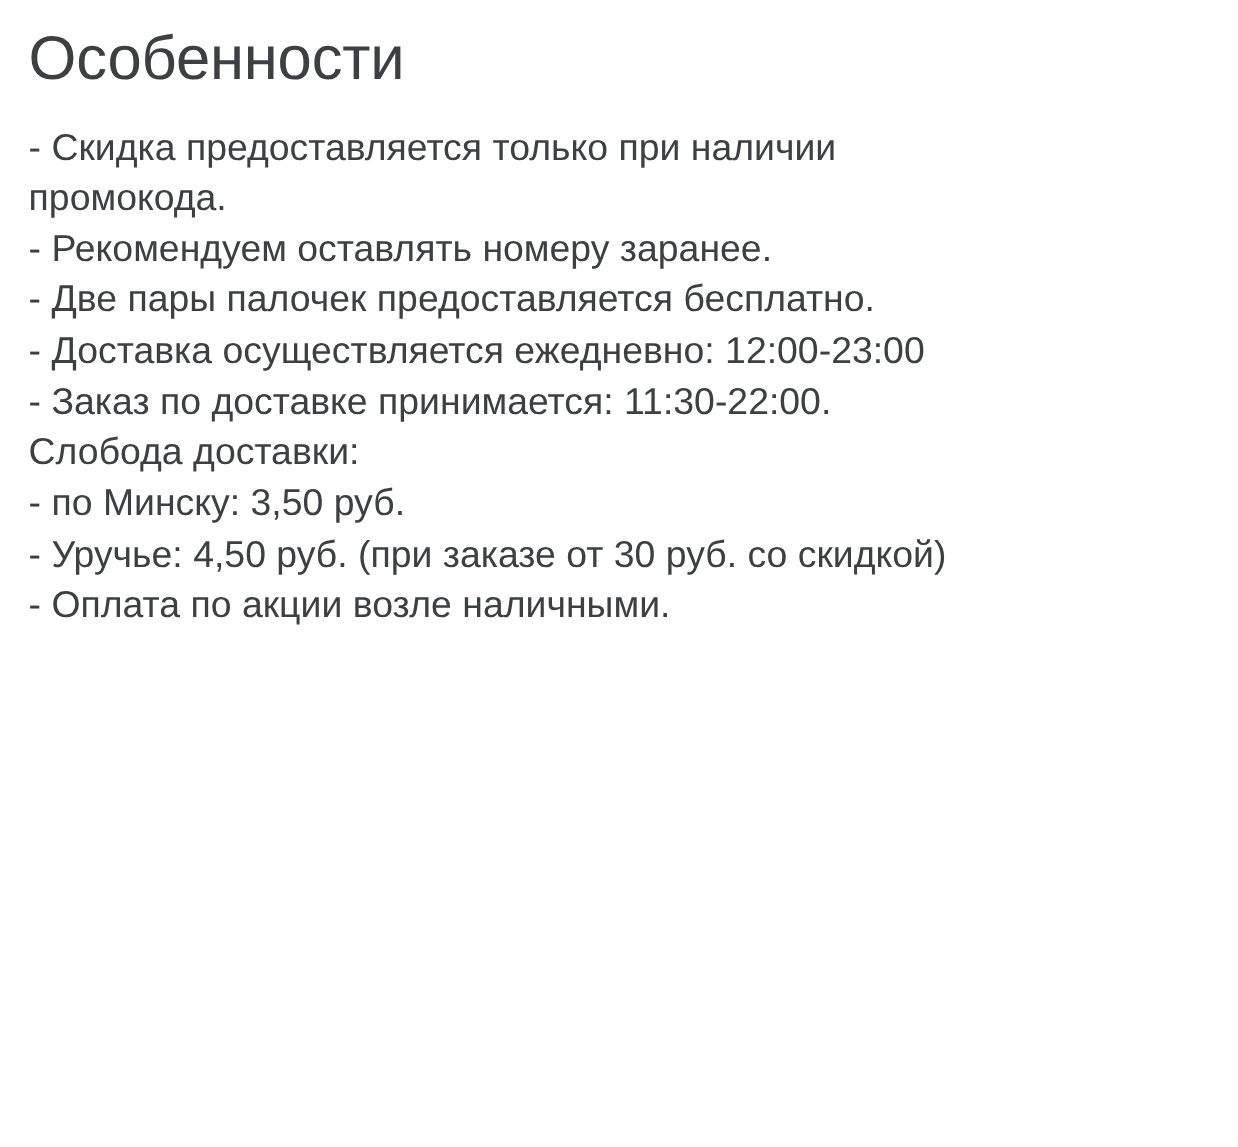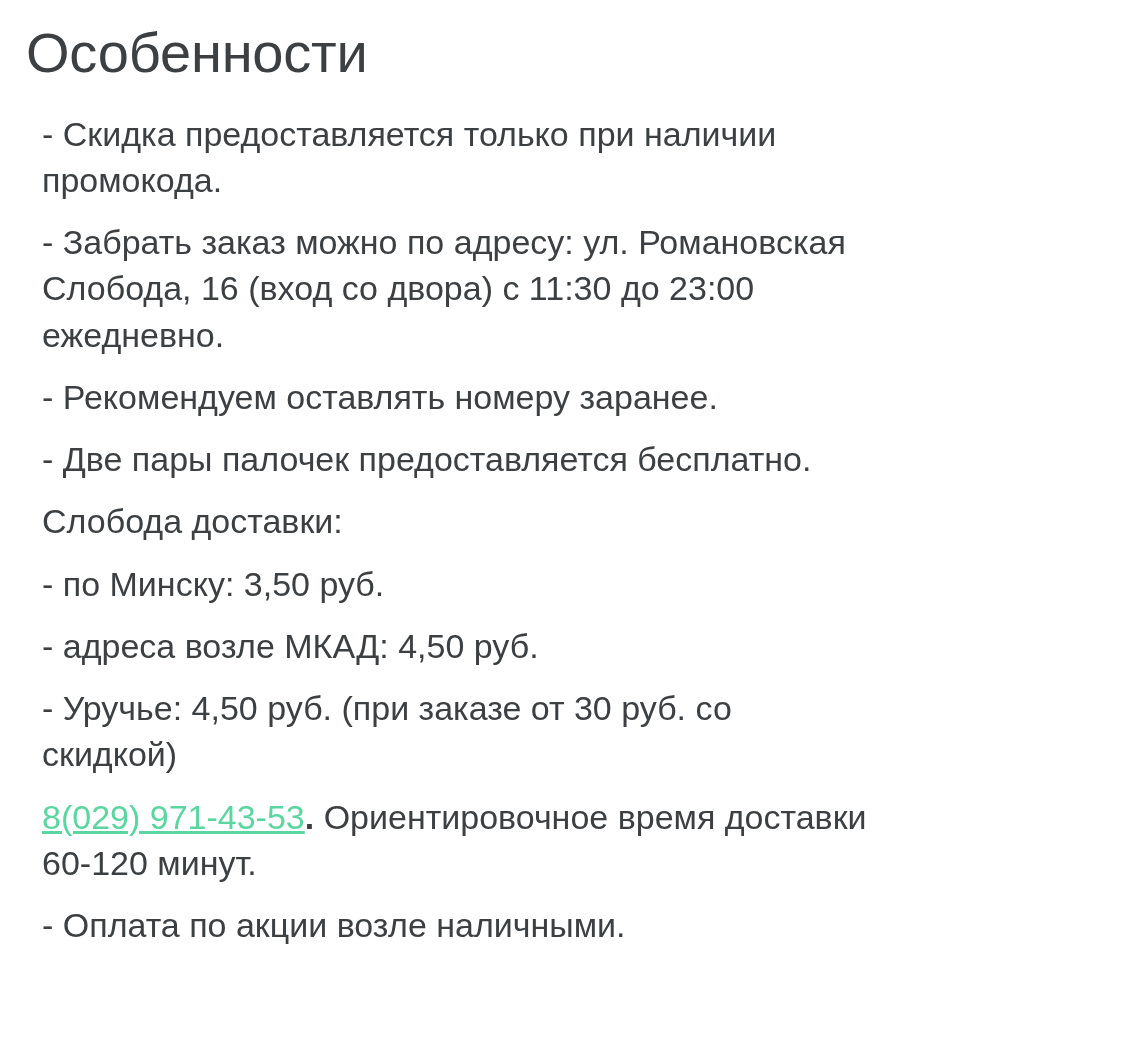--- a/index.html
+++ b/index.html
@@ -29,47 +29,46 @@
     color: #3c4043;
     margin: 0 0 26px 0;
     letter-spacing: -0.2px;
   }
   .doc-body {
     font-size: 34px;
     line-height: 1.36;
     color: #3c4043;
   }
   .line {
-    margin: 16px;
+    margin: 0;
     padding: 0;
   }
   .phone {
     color: #5bd6a0;
   }
   .bold-dot {
     font-weight: 700;
     color: #3c4043;
   }
 </style>
 </head>
 <body>
 
 <div class="page">
 
   <h1 class="doc-title">Особенности</h1>
 
   <div class="doc-body">
 
     <p class="line">- Скидка предоставляется только при наличии промокода.</p>
-    <p class="line">- Забрать заказ можно по адресу: ул. Романовская Слобода, 16 (вход со двора) с 11:30 до 23:00 ежедневно.</p>
     <p class="line">- Рекомендуем оставлять номеру заранее.</p>
     <p class="line">- Две пары палочек предоставляется бесплатно.</p>
+    <p class="line">- Доставка осуществляется ежедневно: 12:00-23:00</p>
+    <p class="line">- Заказ по доставке принимается: 11:30-22:00.</p>
     <p class="line">Слобода доставки:</p>
     <p class="line">- по Минску: 3,50 руб.</p>
-    <p class="line">- адреса возле МКАД: 4,50 руб.</p>
     <p class="line">- Уручье: 4,50 руб. (при заказе от 30 руб. со скидкой)</p>
 
-    <p class="line"><a class="phone" href="#">8(029) 971-43-53</a><span class="bold-dot">.</span><span> Ориентировочное время доставки 60-120 минут.</span></p>
 
     <p class="line">- Оплата по акции возле наличными.</p>
 
   </div>
 </div>
 
 </body></html>

